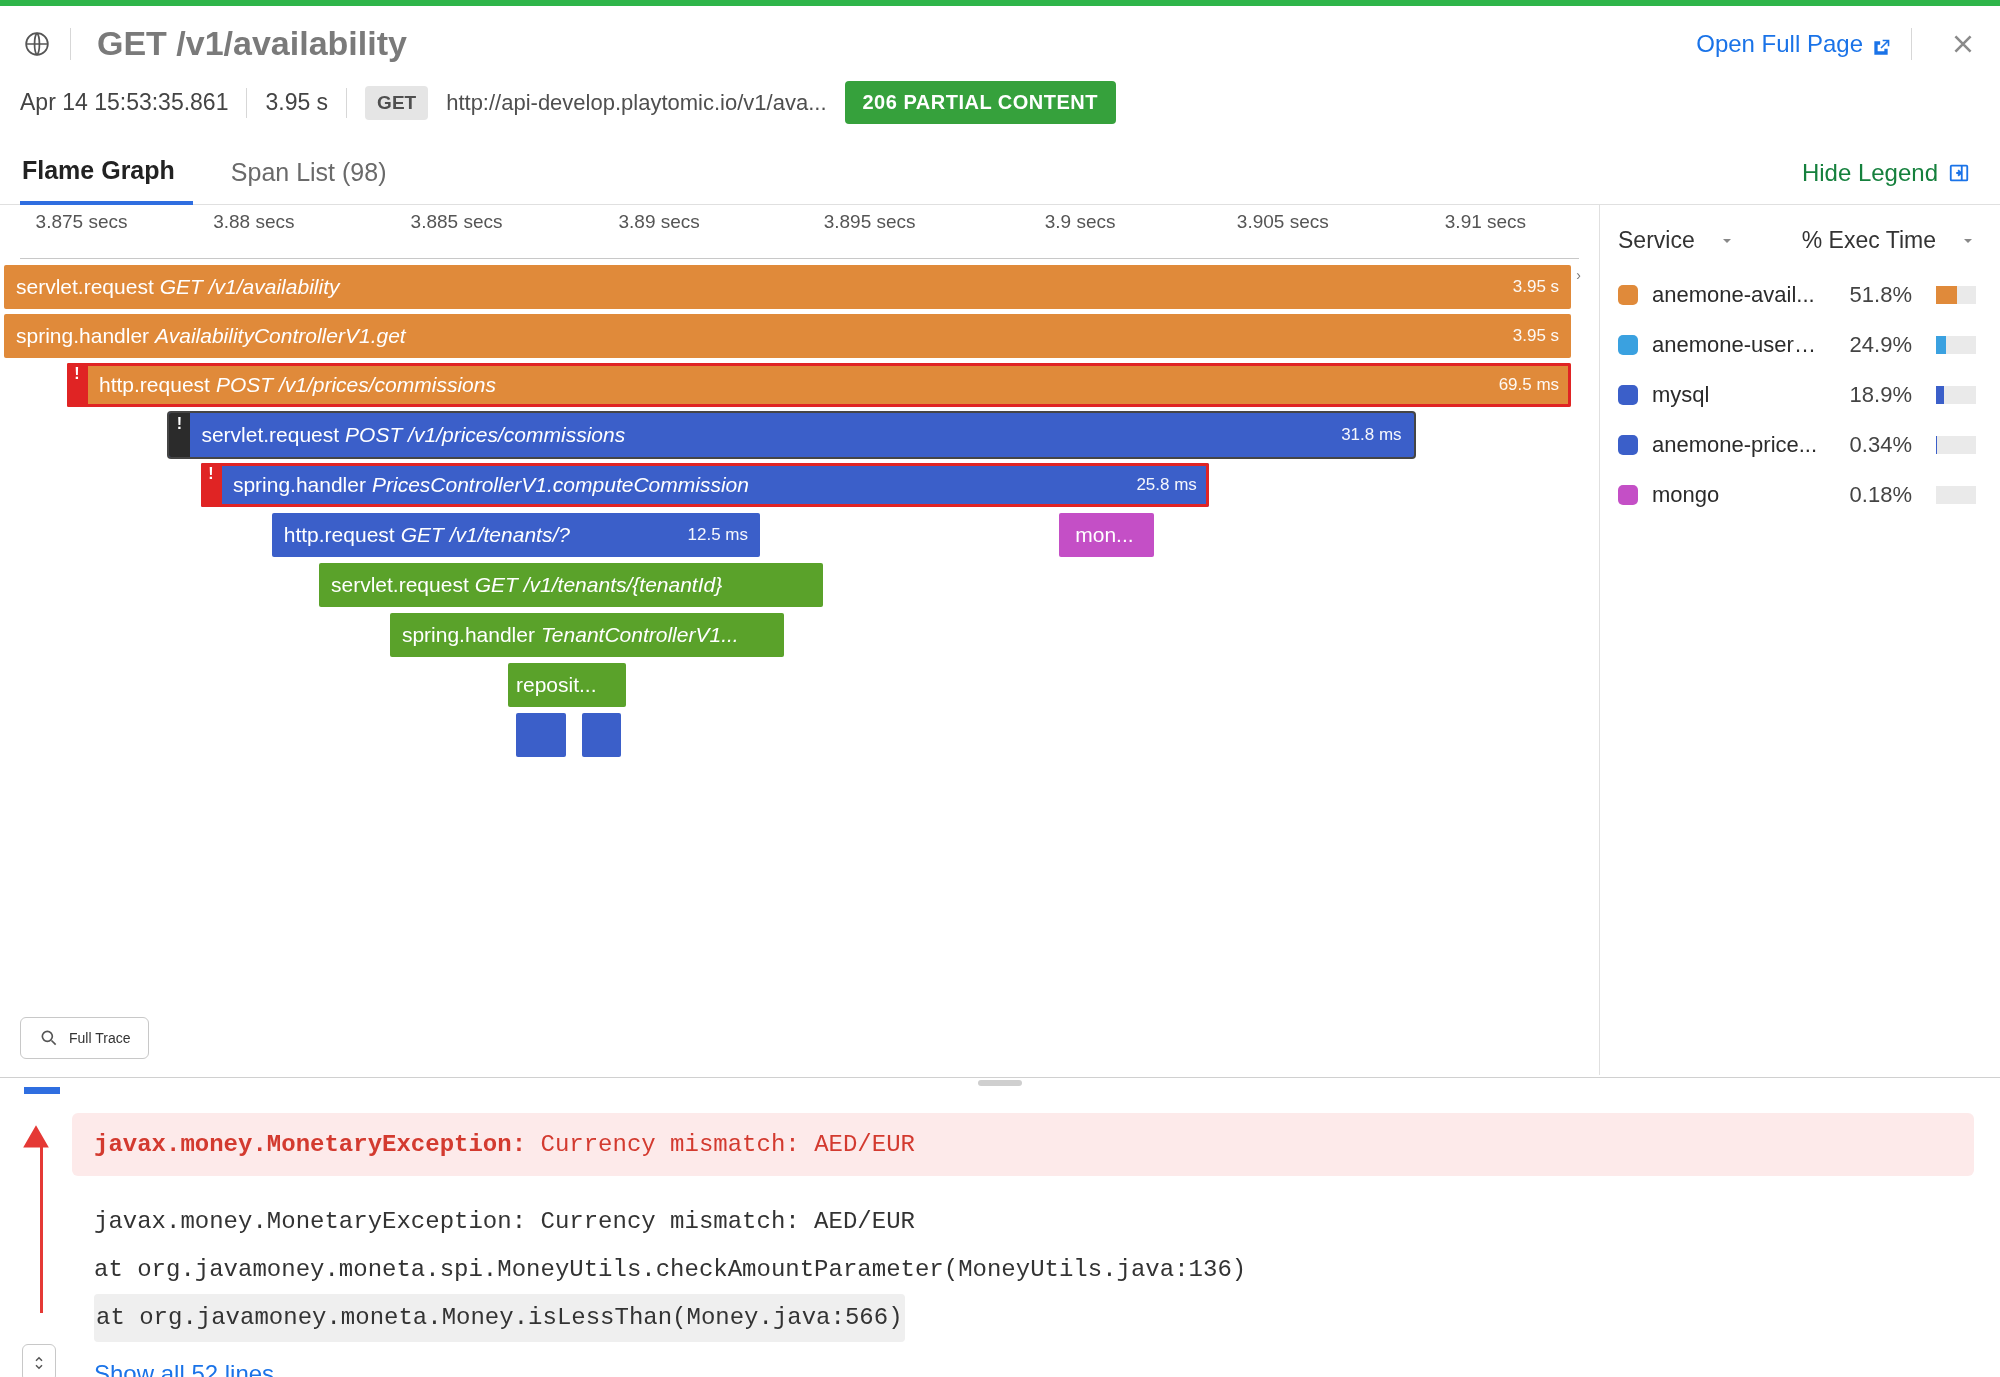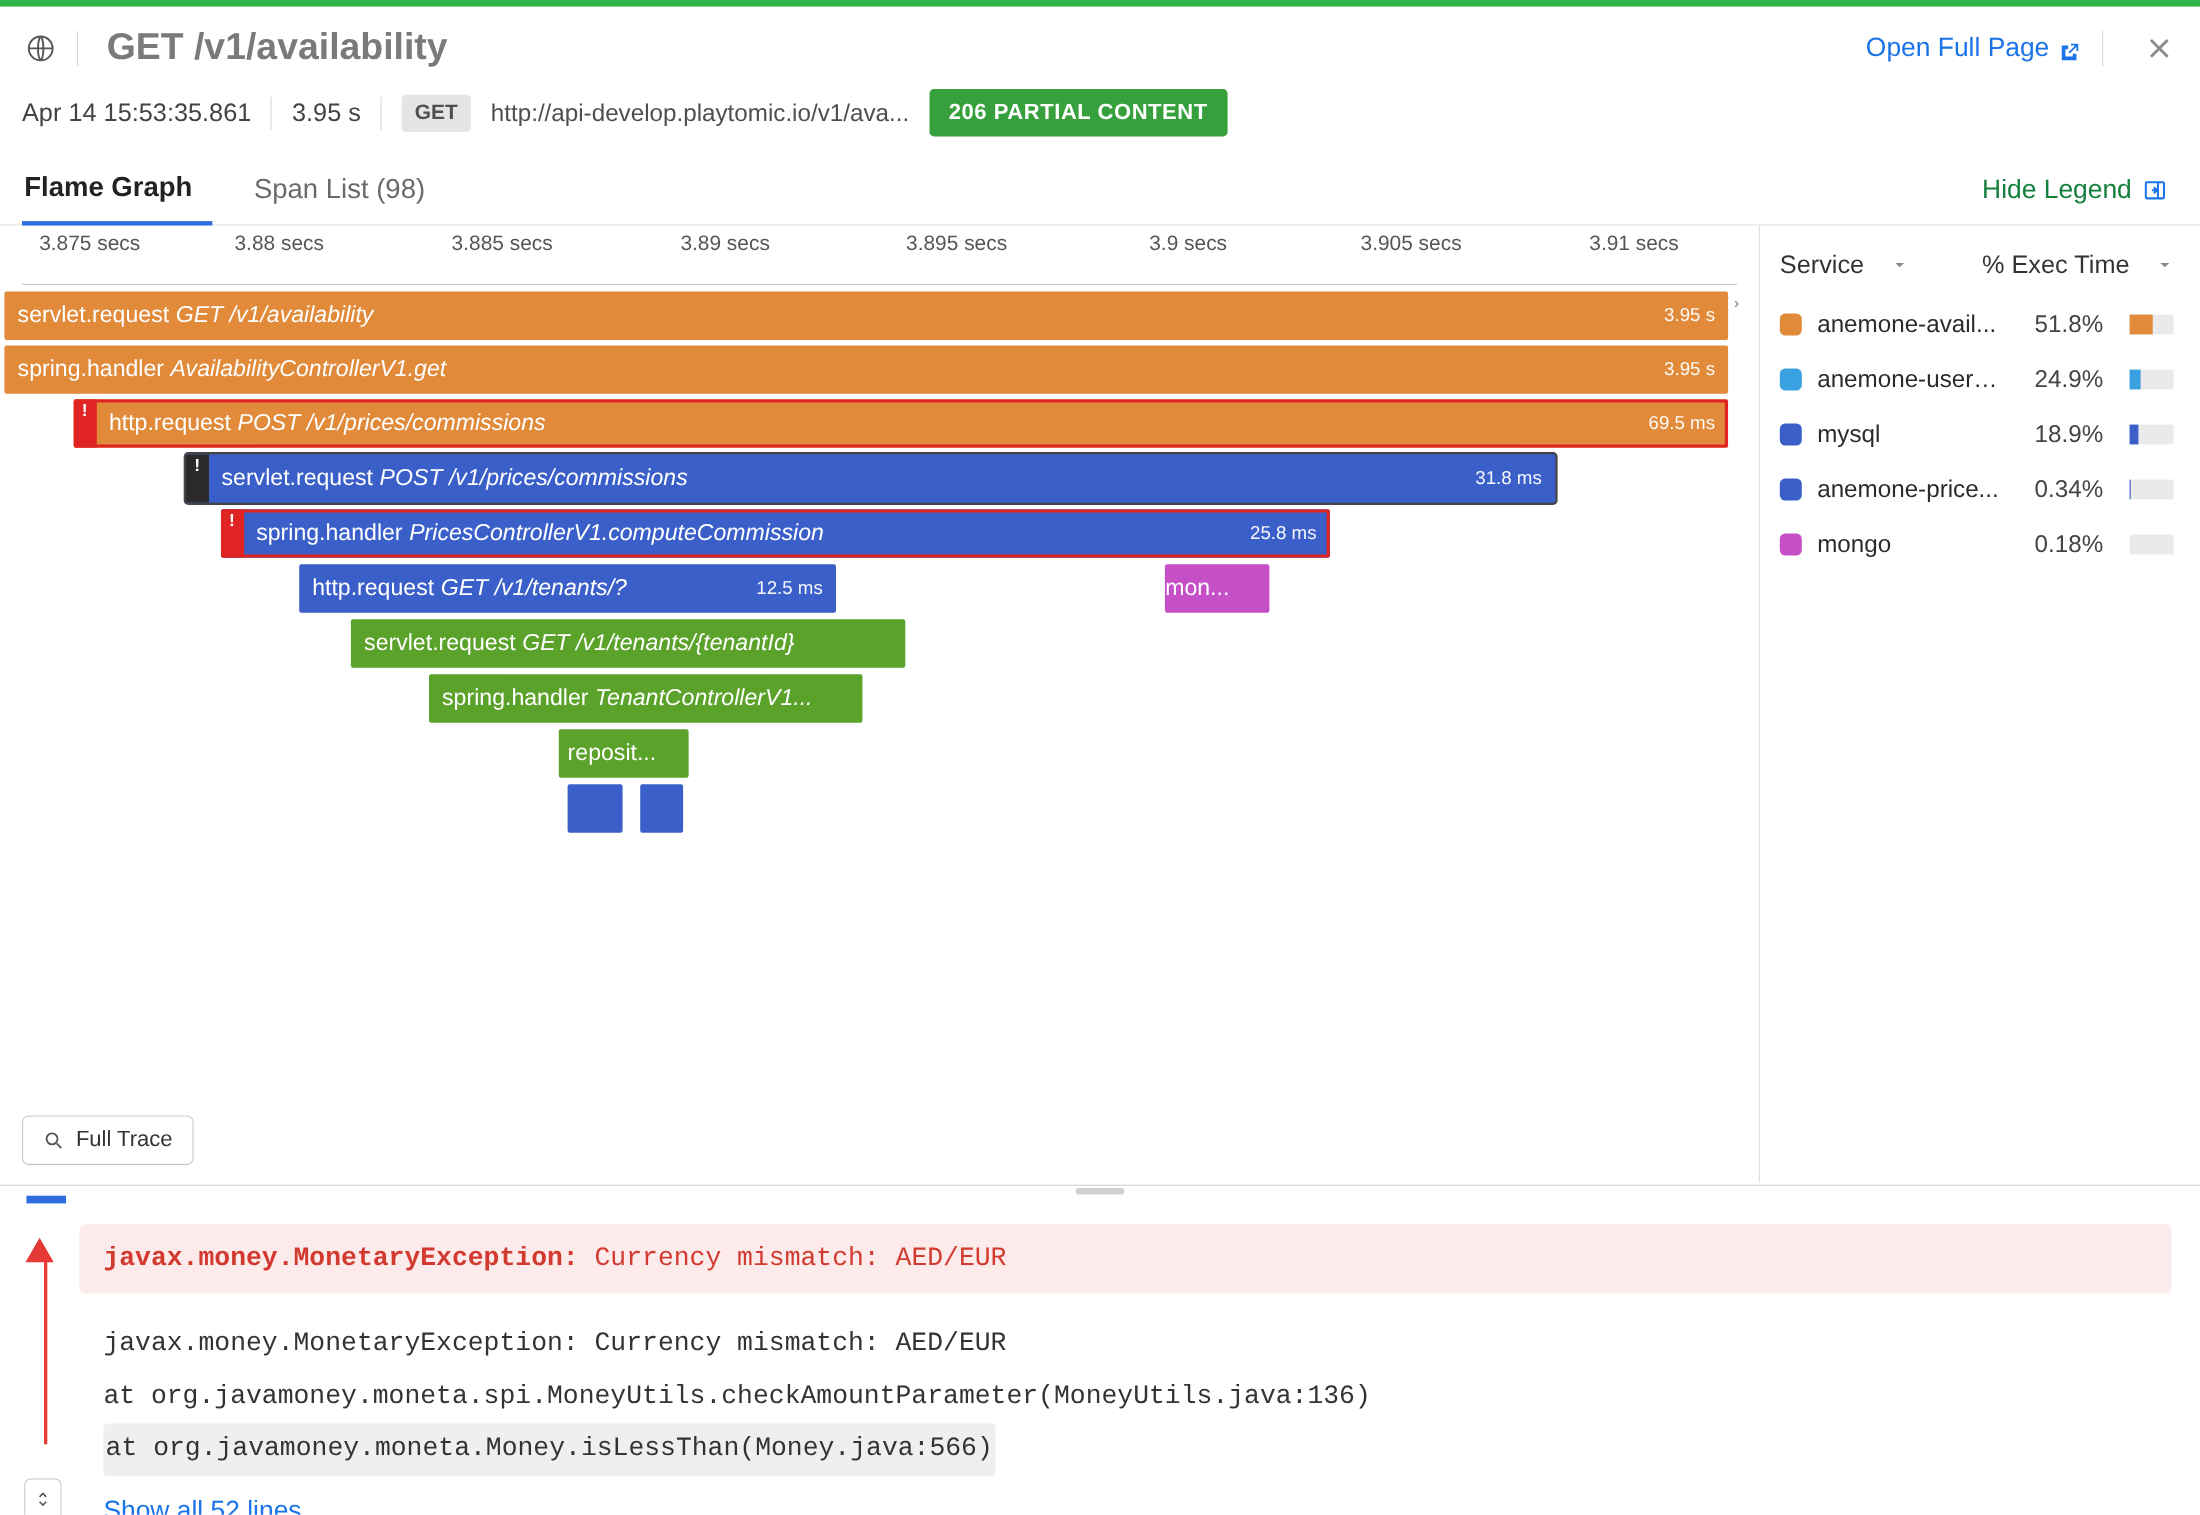--- a/index.html
+++ b/index.html
@@ -47,21 +47,21 @@
   .c-orange { background: #e08a3a; }
   .c-blue { background: #3b5fc9; }
   .c-green { background: #5aa22a; }
   .c-magenta { background: #c44fc6; }
   .err-border { box-shadow: 0 0 0 3px #e02424 inset; }
   .err-border2 { box-shadow: 0 0 0 2px #454545; }
   .err-flag { position: absolute; left: -1px; top: 0; bottom: 0; width: 22px; background: #e02424; display: flex; align-items: flex-start; justify-content: center; color: #fff; font-weight: 700; font-size: 16px; padding-top: 2px; }
   .err-flag-dark { background: #2b2b2b; }
   .span.with-flag { padding-left: 32px; }
   
-  .full-trace { position: absolute; left: 20px; bottom: 16px; border: 1px solid #c8c8c8; border-radius: 6px; padding: 10px 18px; font-size: 20px; color: #333; background: #fff; display: flex; align-items: center; gap: 10px; cursor: pointer; }
+  .full-trace { position: absolute; left: 20px; bottom: 16px; border: 1px solid #c8c8c8; border-radius: 6px; padding: 10px 18px; font-size: 14px; color: #333; background: #fff; display: flex; align-items: center; gap: 10px; cursor: pointer; }
   .full-trace svg { width: 20px; height: 20px; }
   
   .legend-head { display: flex; align-items: center; font-size: 23px; color: #333; padding: 8px 0 16px 0; gap: 24px; }
   .legend-head .col2 { margin-left: auto; }
   .caret { width: 16px; height: 16px; }
   .legend-row { display: flex; align-items: center; font-size: 22px; padding: 12px 0; gap: 14px; }
   .swatch { width: 20px; height: 20px; border-radius: 5px; flex-shrink: 0; }
   .legend-name { flex: 1; white-space: nowrap; overflow: hidden; text-overflow: ellipsis; }
   .legend-pct { width: 76px; text-align: right; color: #444; }
   .legend-bar { width: 40px; height: 18px; background: #eaeaea; margin-left: 10px; position: relative; }
@@ -181,21 +181,21 @@
         <span class="lbl-res">PricesControllerV1.computeCommission</span>
         <span class="dur">25.8 ms</span>
       </div>
 
       <div class="span c-blue" style="left:17%; width:31%; top:248px">
         <span class="lbl-op">http.request</span>
         <span class="lbl-res">GET /v1/tenants/?</span>
         <span class="dur">12.5 ms</span>
       </div>
 
-      <div class="span c-magenta" style="left:67%; width:6%; top:248px; padding:0 0">
+      <div class="span c-magenta" style="left:67%; width:6%; top:248px; padding:0 16px">
         <span class="lbl-op">mon...</span>
       </div>
 
       <div class="span c-green" style="left:20%; width:32%; top:298px">
         <span class="lbl-op">servlet.request</span>
         <span class="lbl-res">GET /v1/tenants/{tenantId}</span>
       </div>
 
       <div class="span c-green" style="left:24.5%; width:25%; top:348px">
         <span class="lbl-op">spring.handler</span>

